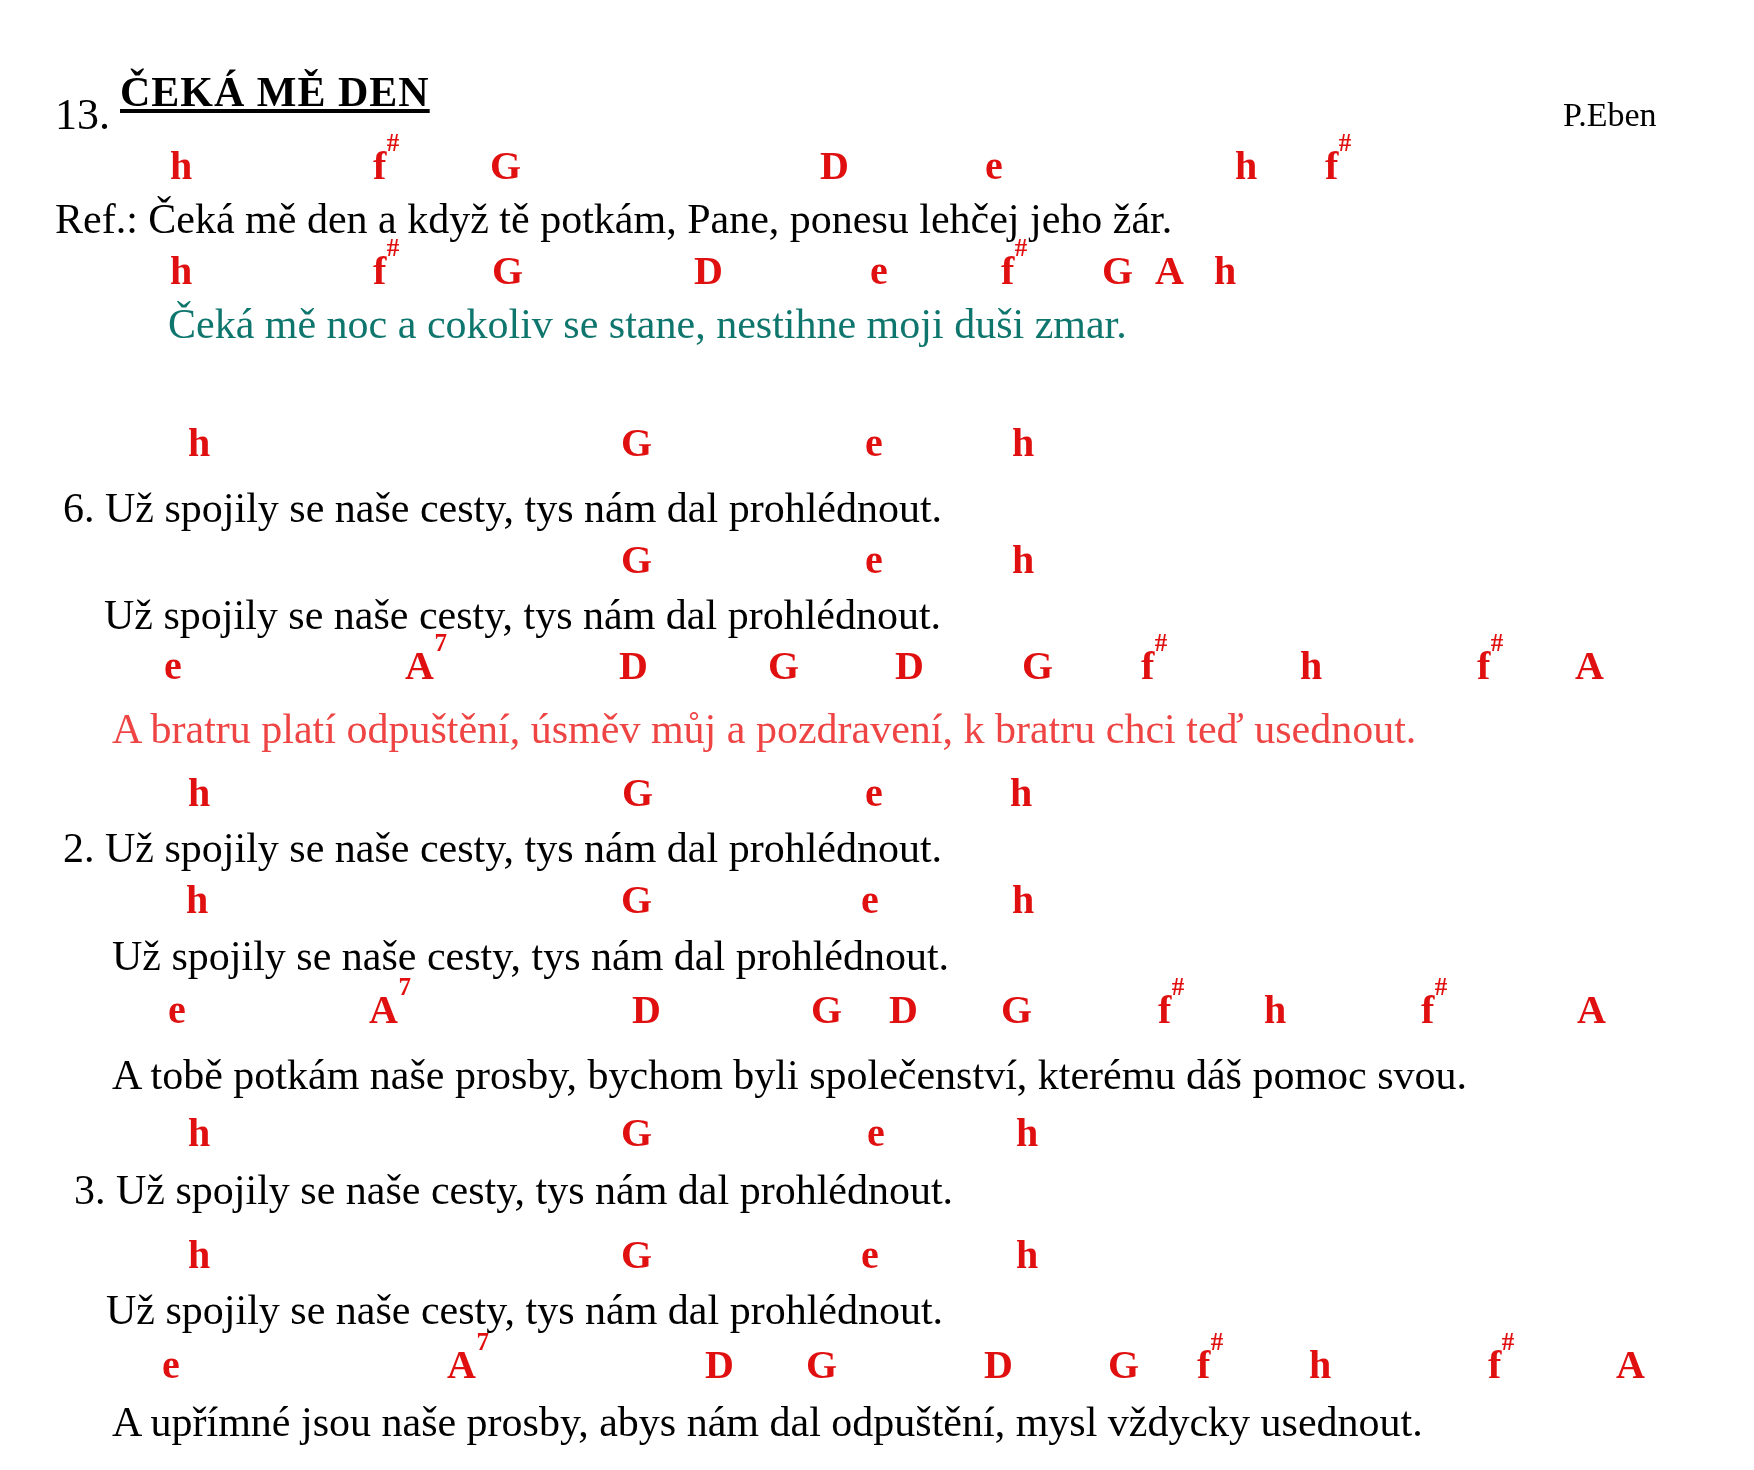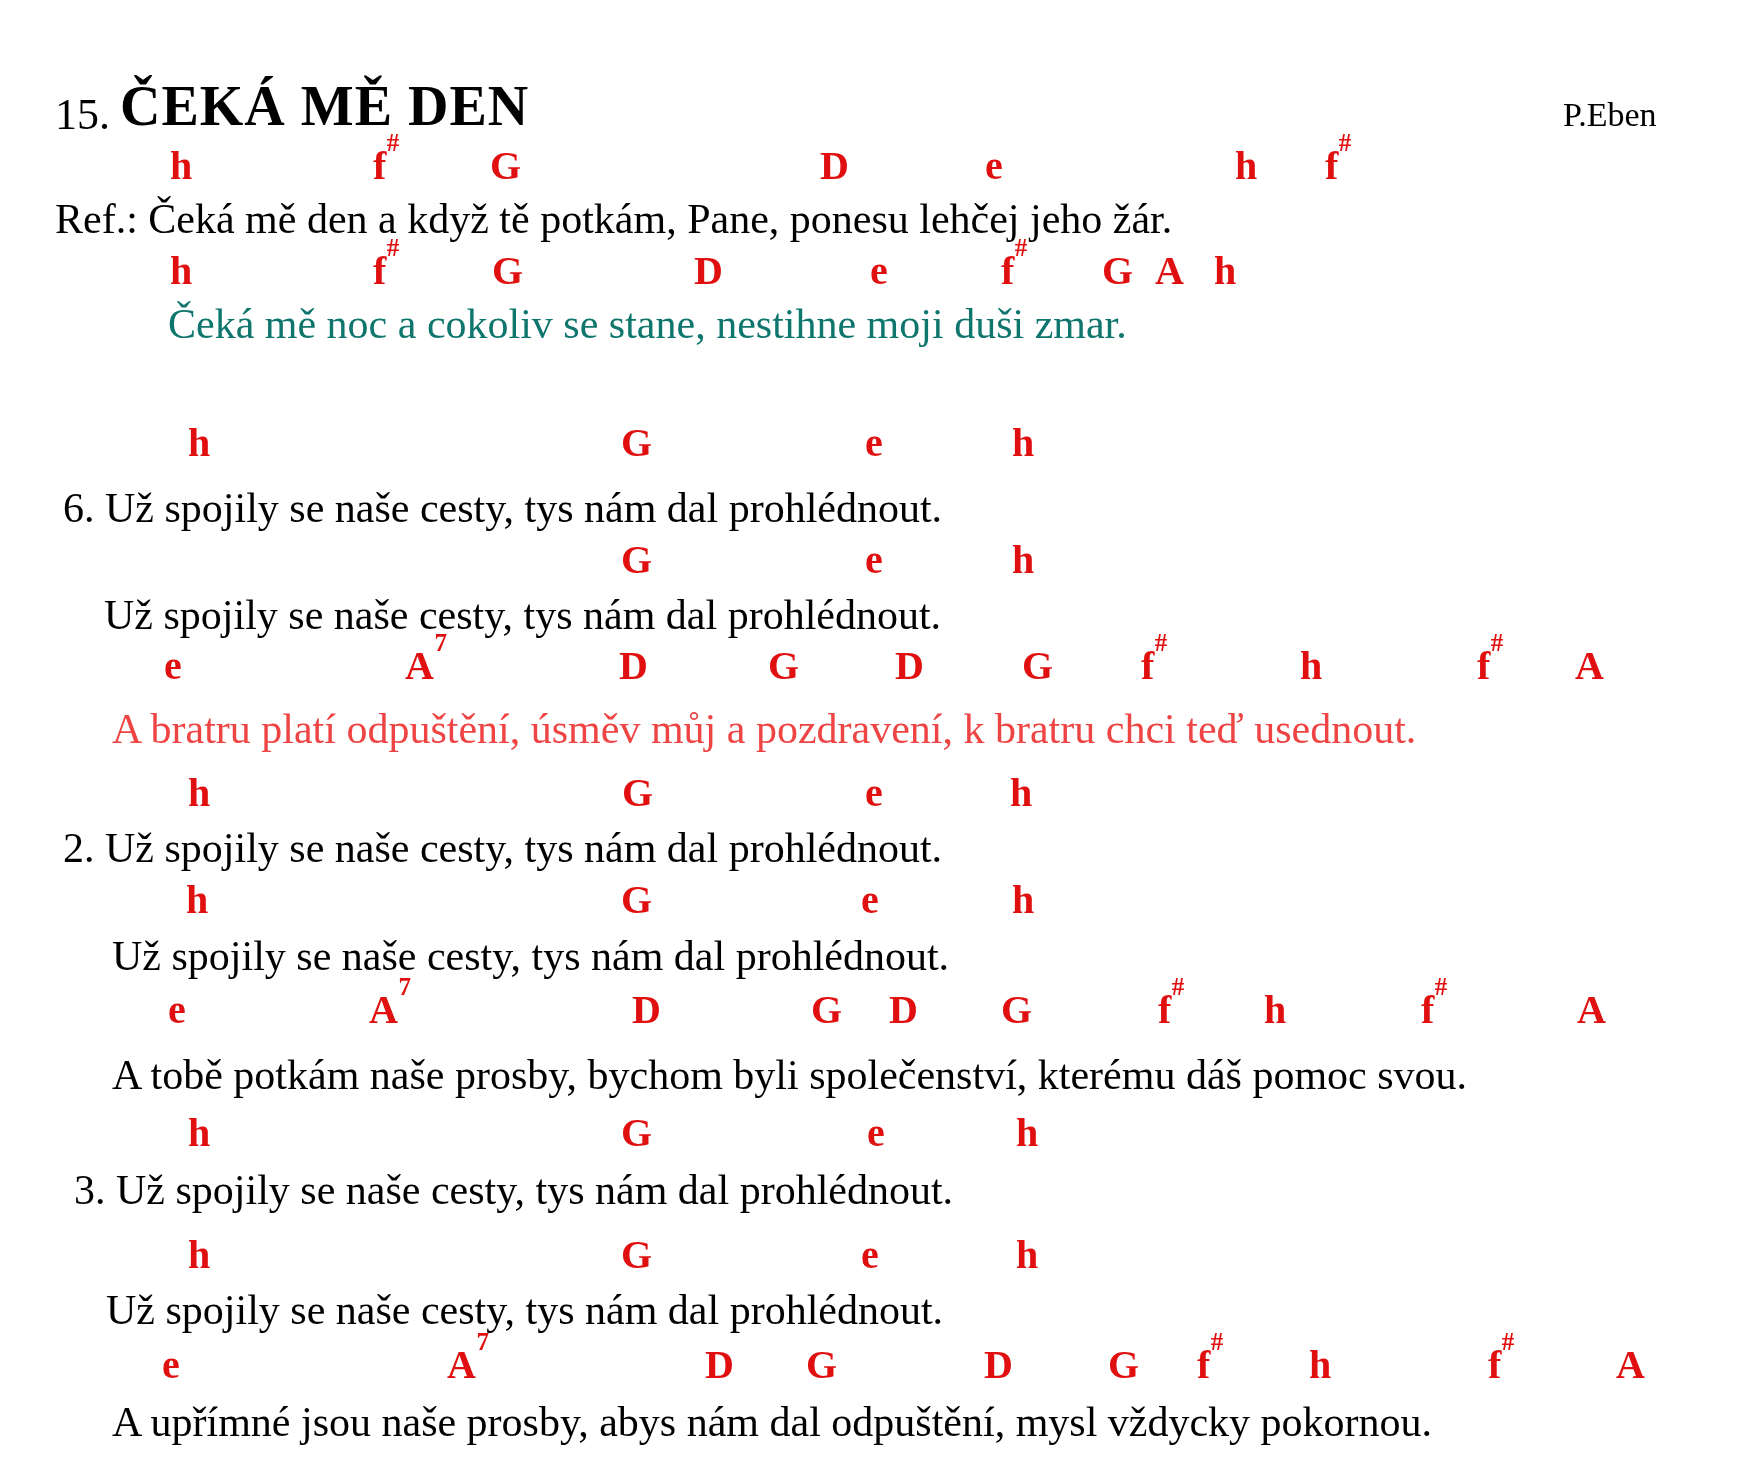--- a/index.html
+++ b/index.html
@@ -20,27 +20,28 @@
     position: absolute;
     left: 55px;
     top: 93px;
     font-size: 44px;
     line-height: 1;
     white-space: nowrap;
   }
   .song-title {
     position: absolute;
     left: 120px;
-    top: 78px;
+    top: 71px;
     margin: 0;
-    font-size: 56px;
+    font-size: 42px;
     font-weight: bold;
     line-height: 1;
     letter-spacing: 1px;
     white-space: nowrap;
+    text-decoration: underline;
   }
   .song-author {
     position: absolute;
     left: 1563px;
     top: 98px;
     font-size: 34px;
     line-height: 1;
     white-space: nowrap;
   }
   .chord-line {
@@ -70,21 +71,21 @@
     font-size: 42px;
     line-height: 1.1;
     white-space: nowrap;
     color: #000000;
   }
 </style>
 </head>
 <body>
 
 <div class="page">
-  <span class="song-number">15.</span>
+  <span class="song-number">13.</span>
   <h1 class="song-title">ČEKÁ MĚ DEN</h1>
   <span class="song-author">P.Eben</span>
   <main id="song-body">
       <div class="chord-line" style="top: 146px; color: rgb(224, 16, 16);">
         <span class="chord" style="left: 170px;">h</span>
         <span class="chord" style="left: 373px;">f<sup>#</sup></span>
         <span class="chord" style="left: 490px;">G</span>
         <span class="chord" style="left: 820px;">D</span>
         <span class="chord" style="left: 985px;">e</span>
         <span class="chord" style="left: 1235px;">h</span>
@@ -175,15 +176,15 @@
         <span class="chord" style="left: 447px;">A<sup>7</sup></span>
         <span class="chord" style="left: 705px;">D</span>
         <span class="chord" style="left: 806px;">G</span>
         <span class="chord" style="left: 984px;">D</span>
         <span class="chord" style="left: 1108px;">G</span>
         <span class="chord" style="left: 1197px;">f<sup>#</sup></span>
         <span class="chord" style="left: 1309px;">h</span>
         <span class="chord" style="left: 1488px;">f<sup>#</sup></span>
         <span class="chord" style="left: 1616px;">A</span>
       </div>
-      <div class="lyric-line" style="top: 1399px; left: 112px; color: rgb(0, 0, 0);">A upřímné jsou naše prosby, abys nám dal odpuštění, mysl vždycky pokornou.</div>
+      <div class="lyric-line" style="top: 1399px; left: 112px; color: rgb(0, 0, 0);">A upřímné jsou naše prosby, abys nám dal odpuštění, mysl vždycky usednout.</div>
     </main>
 </div>
 
 </body></html>

